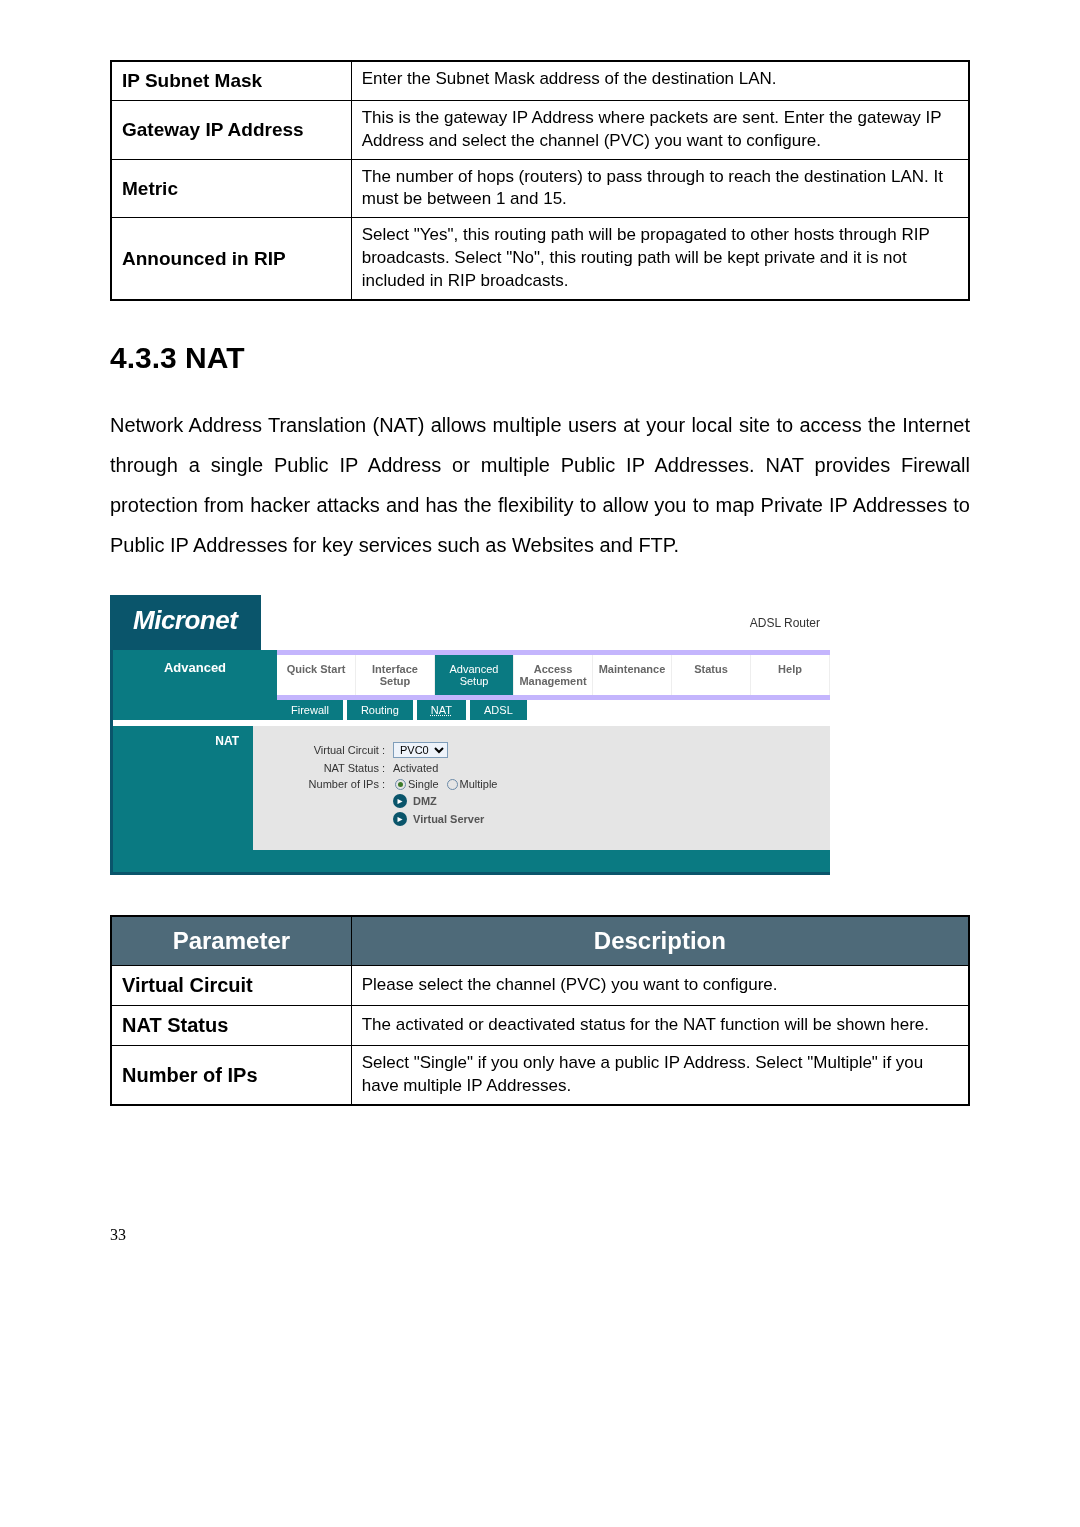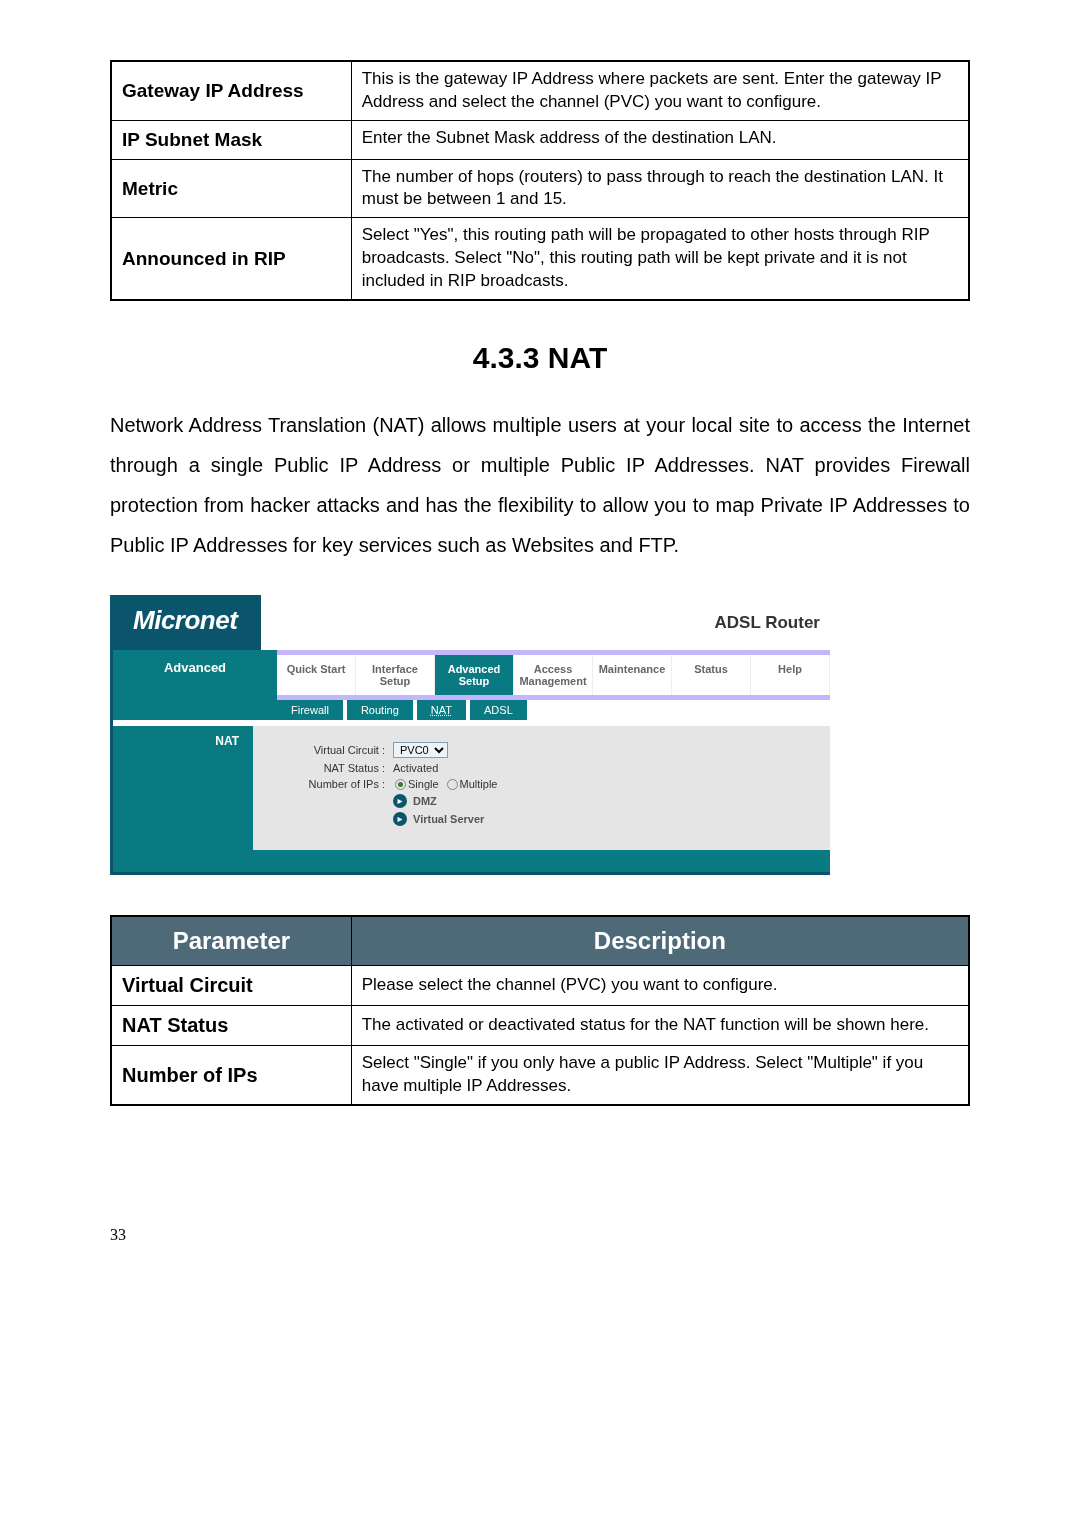--- a/index.html
+++ b/index.html
@@ -51,21 +51,21 @@
     font-size: 17px;
     line-height: 1.35;
   }
   .tbl2 td.label {
     font-weight: bold;
     width: 28%;
     font-size: 20px;
     vertical-align: middle;
   }
   .section-heading {
-    text-align: center;
+    text-align: left;
     font-weight: bold;
     font-size: 30px;
     margin: 40px 0 30px 0;
   }
   .para {
     font-size: 20px;
     line-height: 2.0;
     text-align: justify;
     margin-bottom: 30px;
   }
@@ -92,42 +92,42 @@
     color: #fff;
     font-weight: 900;
     font-style: italic;
     font-size: 26px;
     padding: 10px 24px 14px 20px;
     border-top-right-radius: 0;
     letter-spacing: -0.5px;
   }
   .router-label {
     color: #333;
-    font-weight: bold;
-    font-size: 17px;
+    font-weight: normal;
+    font-size: 12px;
     padding-right: 10px;
   }
   .menu-row {
     display: flex;
     align-items: stretch;
     border-top: 5px solid #c4b5fd;
   }
   .menu-cell {
     flex: 1;
     text-align: center;
     padding: 8px 4px;
     font-size: 11px;
     color: #666;
     font-weight: bold;
     border-right: 1px solid #eee;
   }
   .menu-cell.teal-adv {
     background: #0a7a82;
     color: #fff;
-    font-weight: bold;
+    font-weight: normal;
   }
   .adv-side {
     background: #0a7a82;
     color: #fff;
     width: 164px;
     padding: 10px;
     text-align: center;
     font-weight: bold;
     font-size: 13px;
   }
@@ -220,26 +220,26 @@
     border-radius:50%;
     background:#3b7a2a;
   }
 </style>
 </head>
 <body>
 
 <table class="tbl">
   <tbody>
       <tr>
+    <td class="label">IP Subnet Mask</td>
+    <td>Enter the Subnet Mask address of the destination LAN.</td>
+  </tr>
+  <tr>
     <td class="label">Gateway IP Address</td>
     <td>This is the gateway IP Address where packets are sent. Enter the gateway IP Address and select the channel (PVC) you want to configure.</td>
-  </tr>
-  <tr>
-    <td class="label">IP Subnet Mask</td>
-    <td>Enter the Subnet Mask address of the destination LAN.</td>
   </tr>
   <tr>
     <td class="label">Metric</td>
     <td>The number of hops (routers) to pass through to reach the destination LAN. It must be between 1 and 15.</td>
   </tr>
   <tr>
     <td class="label">Announced in RIP</td>
     <td>Select "Yes", this routing path will be propagated to other hosts through RIP broadcasts. Select "No", this routing path will be kept private and it is not included in RIP broadcasts.</td>
   </tr>
 </tbody>

